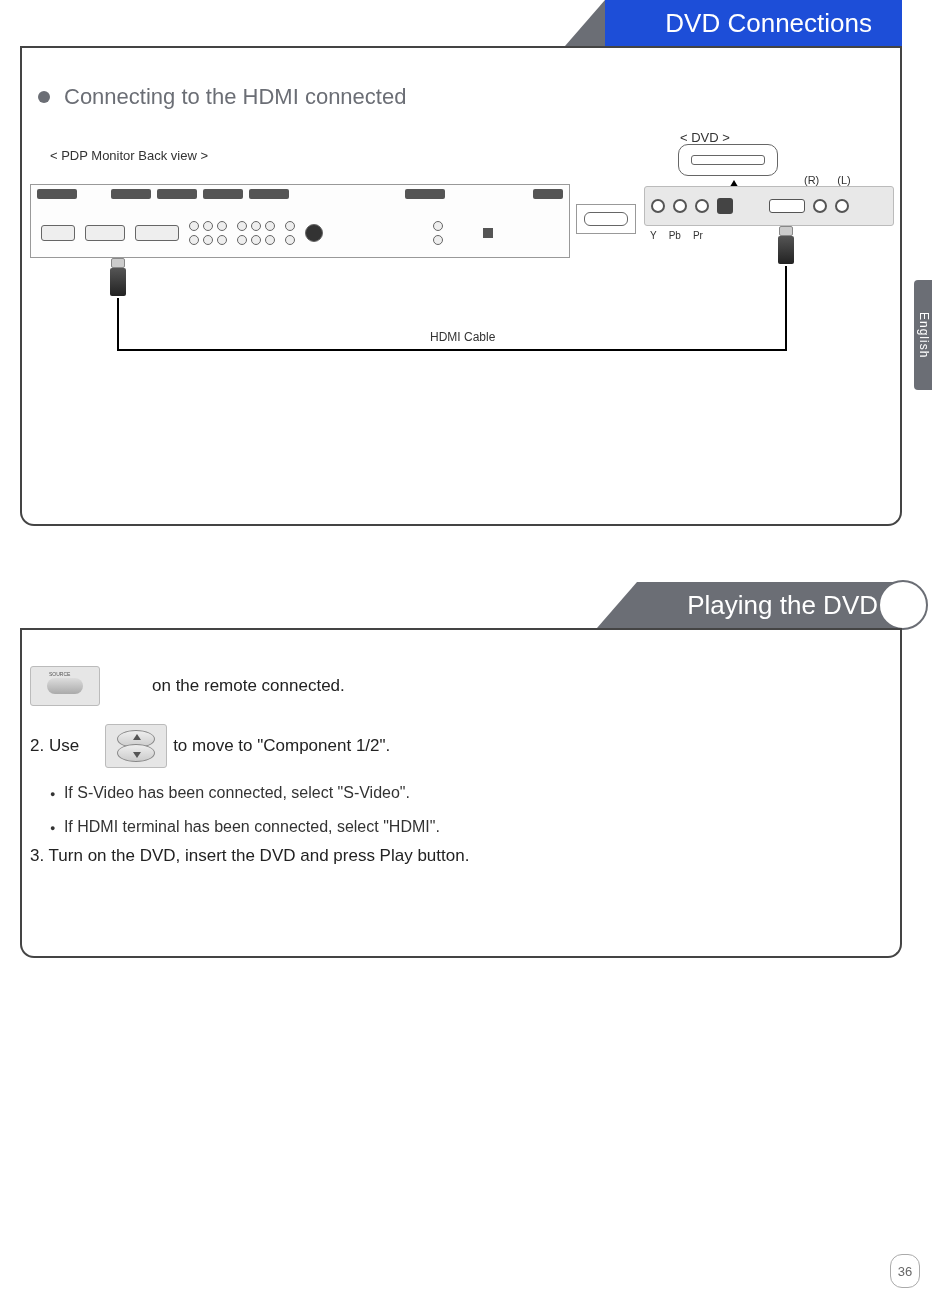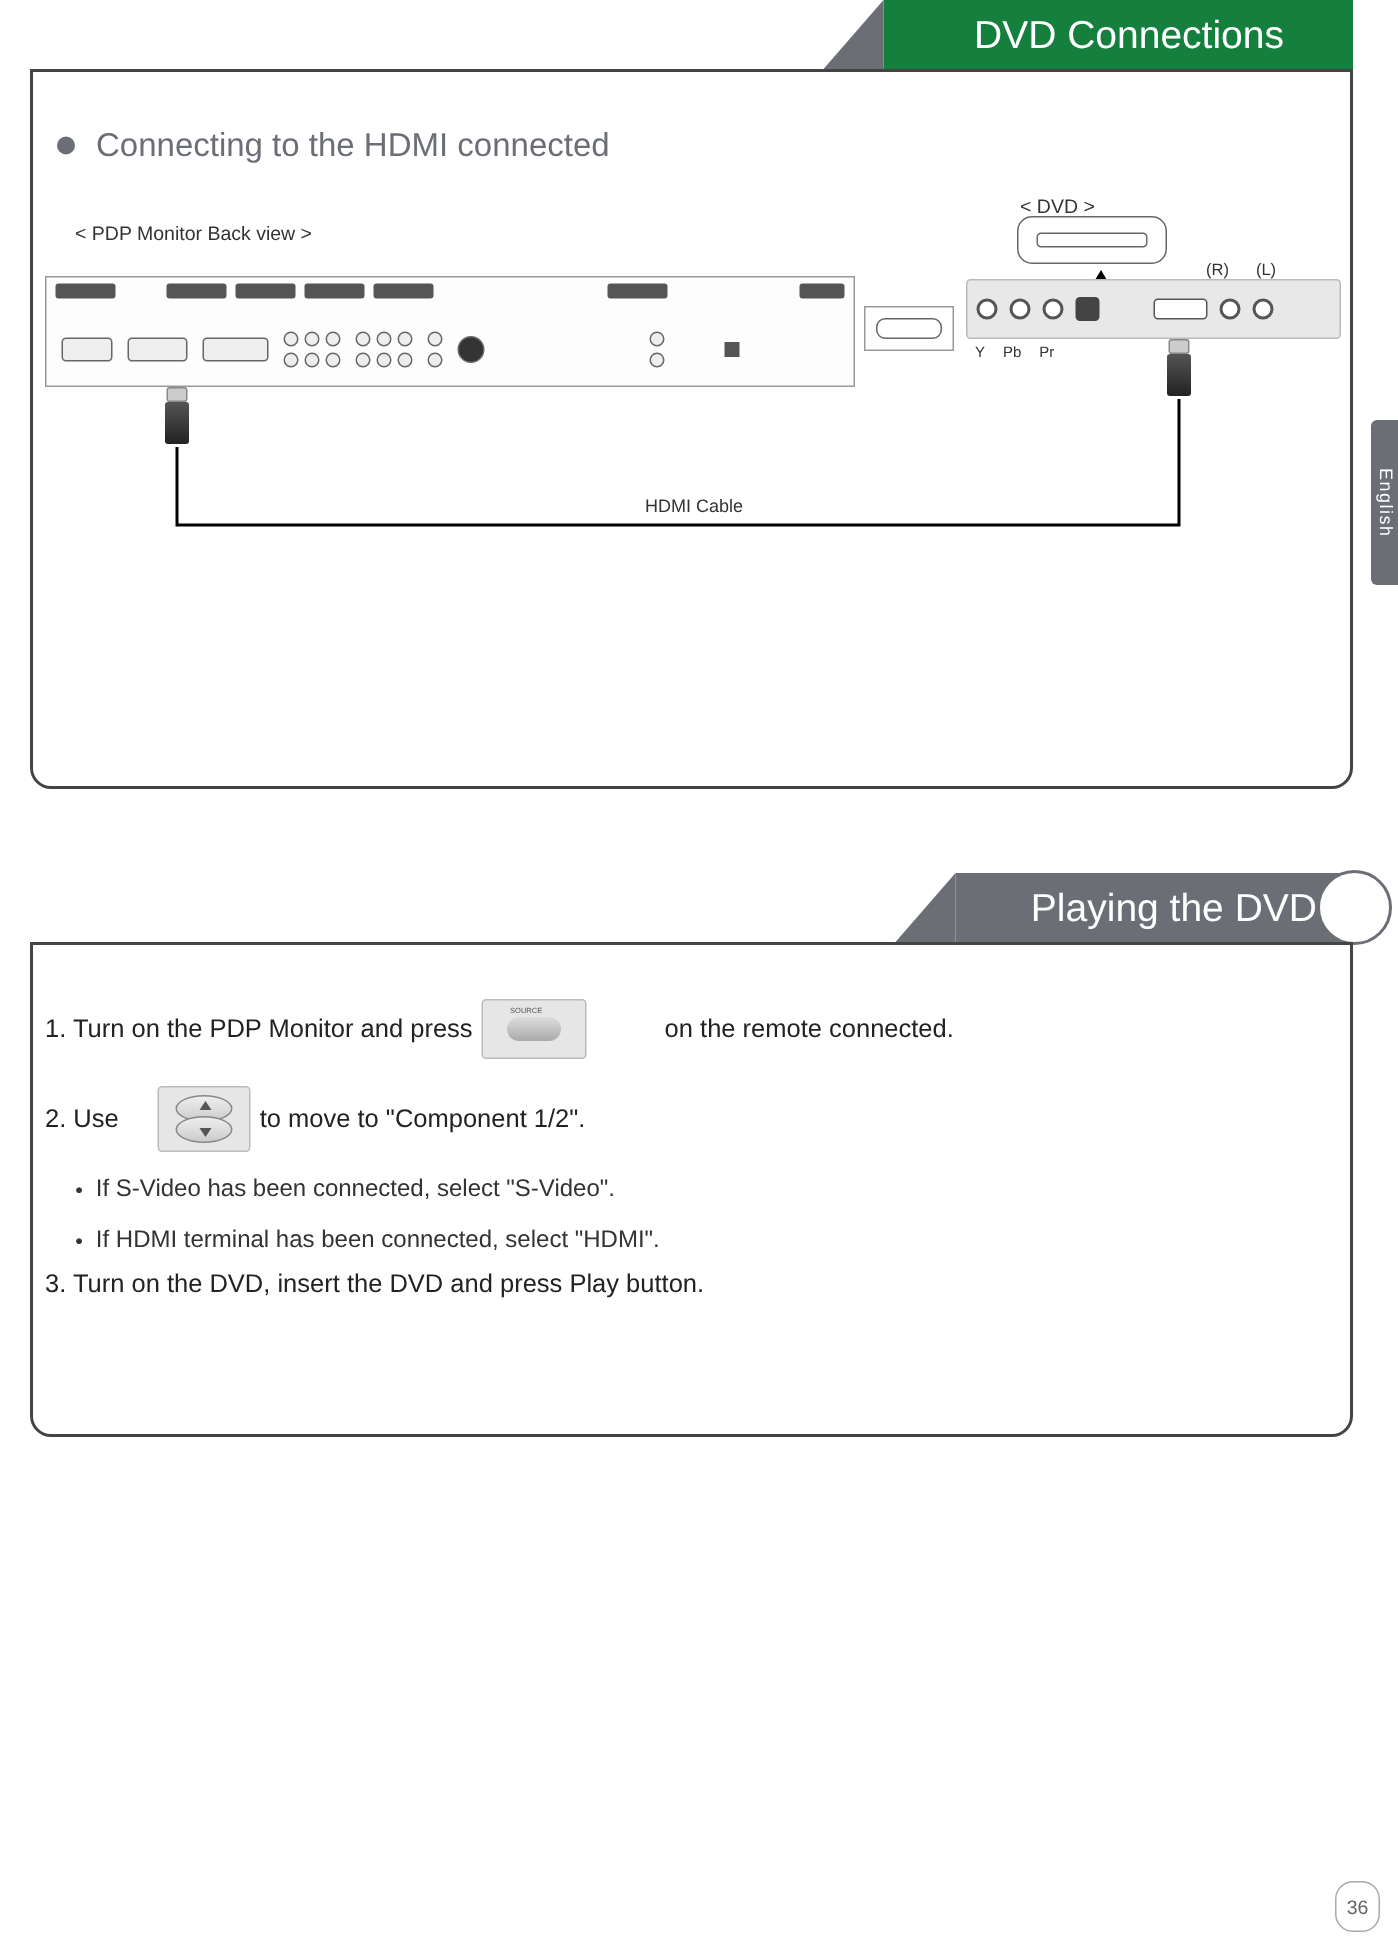--- a/index.html
+++ b/index.html
@@ -9,24 +9,24 @@
     background: #fff;
     font-family: Arial, Helvetica, sans-serif;
     position: relative;
     color: #333;
   }
   .header-tab {
     position: absolute;
     top: 0;
     right: 30px;
     height: 46px;
-    background: #15803d;
+    background: #1d4ed8;
     color: #fff;
     font-size: 26px;
-    padding: 6px 46px 6px 60px;
+    padding: 6px 30px 6px 60px;
     display: flex;
     align-items: center;
   }
   .header-tab::before {
     content: "";
     position: absolute;
     left: -40px;
     top: 0;
     width: 0; height: 0;
     border-top: 46px solid transparent;
@@ -303,21 +303,20 @@
 
 <div class="header-tab2">
   <span>Playing the DVD</span>
 </div>
 <div class="circle-deco"></div>
 <div class="top-line2"></div>
 <div class="frame2"></div>
 
 <div class="sec2">
   <div class="step">
-    <span class="step-text">1. Turn on the PDP Monitor and press</span>
     <span class="btn-img">
       <span class="btn-source"></span>
     </span>
     <span style="width:40px;"></span>
     <span class="step-text">on the remote connected.</span>
   </div>
 
   <div class="step" style="margin-top:18px;">
     <span class="step-text">2. Use</span>
     <span style="width:14px;"></span>

